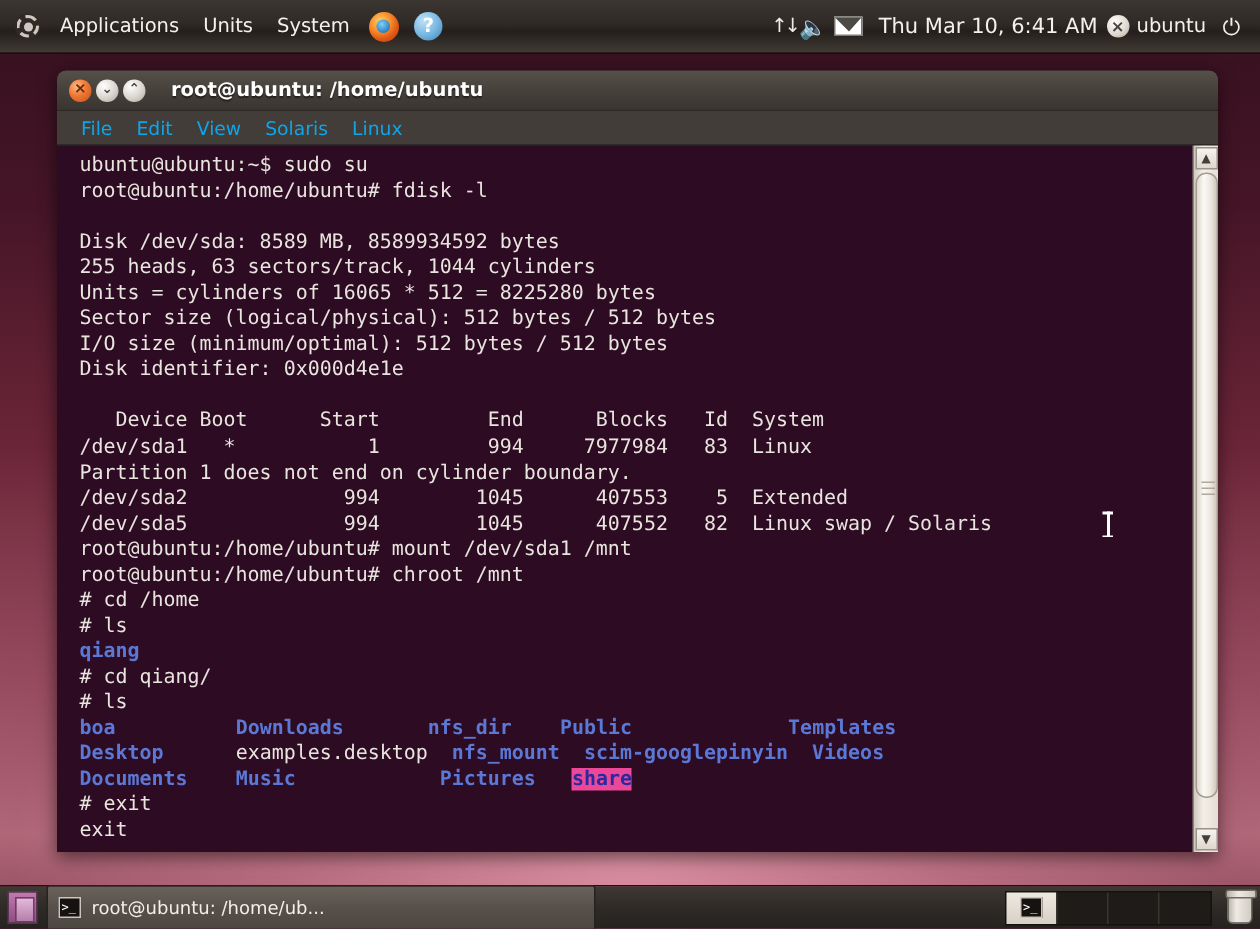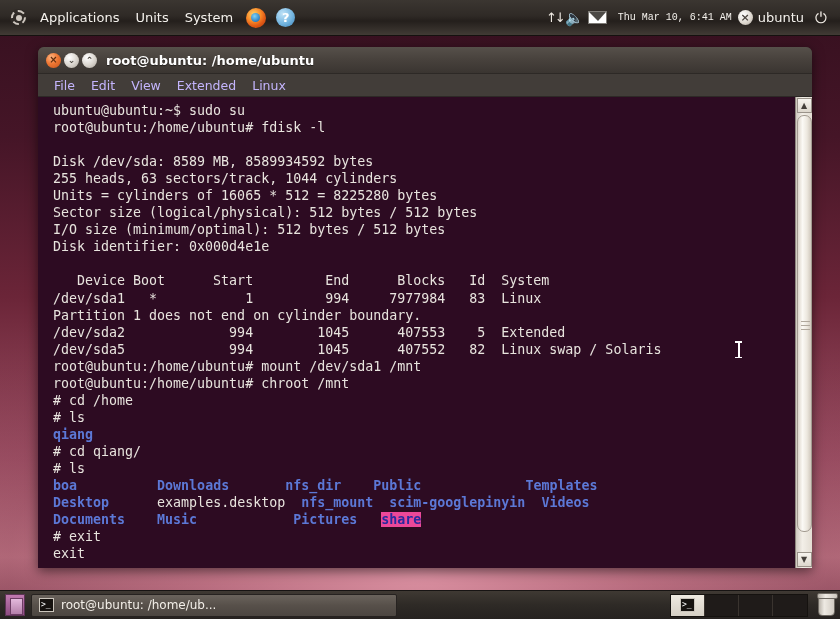--- a/index.html
+++ b/index.html
@@ -91,21 +91,21 @@
     border: 1px solid #7d7a75;
     position: relative; margin-right: 5px;
   }
   .mail-icon::after {
     content: ""; position: absolute; left: 0; top: 0;
     width: 0; height: 0;
     border-left: 9px solid transparent; border-right: 8px solid transparent;
     border-top: 9px solid #4d4a46;
   }
 
-  .clock { font-size: 10px; color: #f4f1ec; padding: 0 6px; white-space: nowrap; font-family: Liberation Mono, monospace; }
+  .clock { font-size: 14px; color: #f4f1ec; padding: 0 6px; white-space: nowrap; }
 
   .user-icon {
     width: 15px; height: 15px; border-radius: 50%;
     background: radial-gradient(circle at 35% 32%, #ffffff 0%, #dcd6cd 60%, #a39c93 100%);
     position: relative; margin-right: 5px;
   }
   .user-icon::after {
     content: "\00d7"; position: absolute; inset: 0;
     display: flex; align-items: center; justify-content: center;
     font-size: 11px; color: #4a443e; font-weight: bold; line-height: 1;
@@ -146,37 +146,37 @@
   .win-close {
     background: radial-gradient(circle at 35% 30%, #ffb784 0%, #ef7733 45%, #c4521a 100%);
     color: #5e2b0c;
   }
   .win-min, .win-max {
     background: radial-gradient(circle at 35% 30%, #ffffff 0%, #d9d4cd 55%, #aaa49c 100%);
     color: #4a453f;
     font-size: 9px;
   }
   #window-title {
-    margin-left: 6px;
+    margin-left: 14px;
     font-size: 13px; font-weight: bold;
     color: #ffffff;
     text-shadow: 0 1px 1px rgba(0,0,0,0.5);
     white-space: nowrap;
   }
 
   #menubar {
     height: 23px;
     background: #423d39;
     display: flex; align-items: center;
     padding-left: 8px;
     border-bottom: 1px solid #2d2926;
   }
   .mb-item {
     font-size: 12.5px;
-    color: #c4b5fd;
+    color: #0ea5e9;
     padding: 2px 8px;
     white-space: nowrap;
   }
 
   
   #term-body {
     position: relative;
     height: 471px;
     background: #2d0b22;
     display: flex;
@@ -259,21 +259,21 @@
     margin-right: 6px;
     position: relative;
   }
   #show-desktop::after {
     content: ""; position: absolute; left: 4px; top: 3px;
     width: 11px; height: 15px;
     background: linear-gradient(180deg, #e3b9dc 0%, #b47fa9 100%);
     border: 1px solid #6d3d64;
   }
   #task-button {
-    height: 23px;
+    height: 31px;
     min-width: 366px;
     background: linear-gradient(180deg, #6a635c 0%, #57504a 50%, #4c4641 100%);
     border: 1px solid #262220;
     border-radius: 2px;
     display: flex; align-items: center;
     padding: 0 7px;
     gap: 7px;
   }
   .term-glyph {
     width: 15px; height: 14px;
@@ -357,21 +357,21 @@
       <div class="win-btn win-close">×</div>
       <div class="win-btn win-min">⌄</div>
       <div class="win-btn win-max">⌃</div>
       <div id="window-title">root@ubuntu: /home/ubuntu</div>
     </div>
 
     <div id="menubar">
       <div class="mb-item">File</div>
       <div class="mb-item">Edit</div>
       <div class="mb-item">View</div>
-      <div class="mb-item">Extended</div>
+      <div class="mb-item">Solaris</div>
       <div class="mb-item">Linux</div>
     </div>
 
     <div id="term-body">
       <div id="term-text"><div class="t-line"><span>ubuntu@ubuntu:~$ sudo su</span></div><div class="t-line"><span>root@ubuntu:/home/ubuntu# fdisk -l</span></div><div class="t-line">&nbsp;</div><div class="t-line"><span>Disk /dev/sda: 8589 MB, 8589934592 bytes</span></div><div class="t-line"><span>255 heads, 63 sectors/track, 1044 cylinders</span></div><div class="t-line"><span>Units = cylinders of 16065 * 512 = 8225280 bytes</span></div><div class="t-line"><span>Sector size (logical/physical): 512 bytes / 512 bytes</span></div><div class="t-line"><span>I/O size (minimum/optimal): 512 bytes / 512 bytes</span></div><div class="t-line"><span>Disk identifier: 0x000d4e1e</span></div><div class="t-line">&nbsp;</div><div class="t-line"><span>   Device Boot      Start         End      Blocks   Id  System</span></div><div class="t-line"><span>/dev/sda1   *           1         994     7977984   83  Linux</span></div><div class="t-line"><span>Partition 1 does not end on cylinder boundary.</span></div><div class="t-line"><span>/dev/sda2             994        1045      407553    5  Extended</span></div><div class="t-line"><span>/dev/sda5             994        1045      407552   82  Linux swap / Solaris</span></div><div class="t-line"><span>root@ubuntu:/home/ubuntu# mount /dev/sda1 /mnt</span></div><div class="t-line"><span>root@ubuntu:/home/ubuntu# chroot /mnt</span></div><div class="t-line"><span># cd /home</span></div><div class="t-line"><span># ls</span></div><div class="t-line"><span class="c-dir">qiang</span></div><div class="t-line"><span># cd qiang/</span></div><div class="t-line"><span># ls</span></div><div class="t-line"><span class="c-dir">boa</span><span>          </span><span class="c-dir">Downloads</span><span>       </span><span class="c-dir">nfs_dir</span><span>    </span><span class="c-dir">Public</span><span>             </span><span class="c-dir">Templates</span></div><div class="t-line"><span class="c-dir">Desktop</span><span>      </span><span>examples.desktop  </span><span class="c-dir">nfs_mount</span><span>  </span><span class="c-dir">scim-googlepinyin</span><span>  </span><span class="c-dir">Videos</span></div><div class="t-line"><span class="c-dir">Documents</span><span>    </span><span class="c-dir">Music</span><span>            </span><span class="c-dir">Pictures</span><span>   </span><span class="c-sticky">share</span></div><div class="t-line"><span># exit</span></div><div class="t-line"><span>exit</span></div></div>
 
       <div id="term-scroll">
         <div class="sb-arrow">▲</div>
         <div id="sb-track">
           <div id="sb-thumb">

